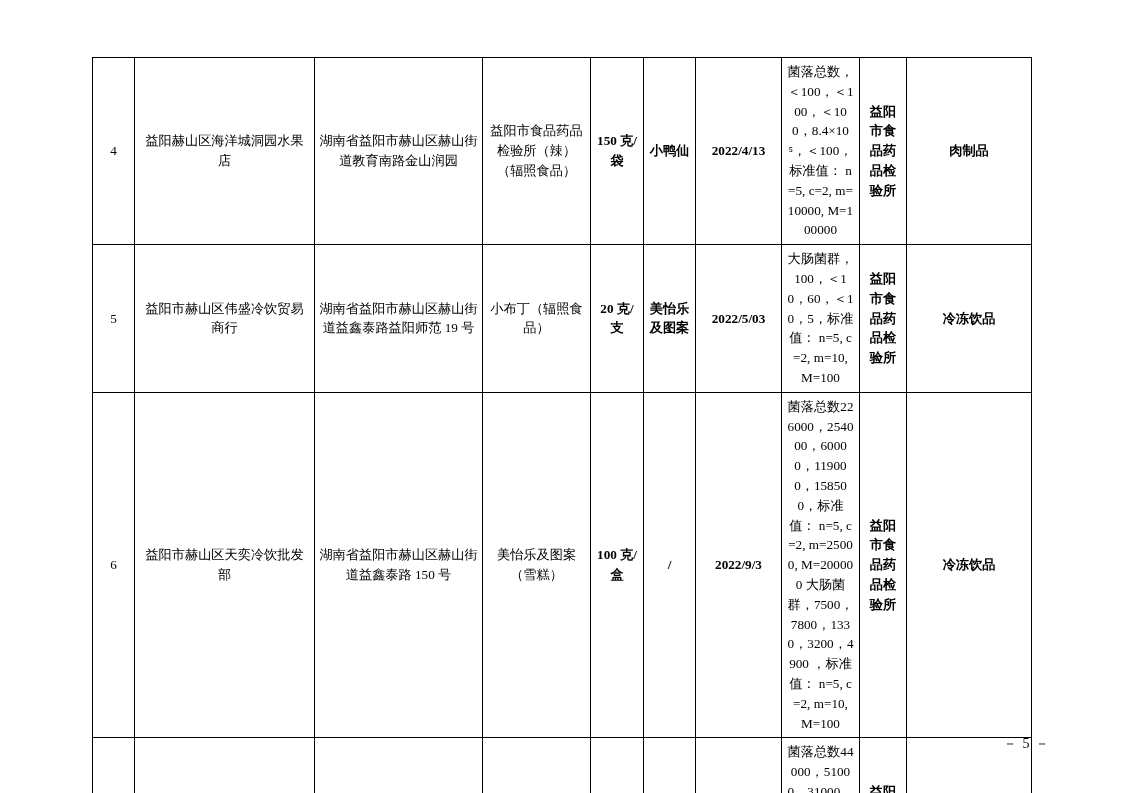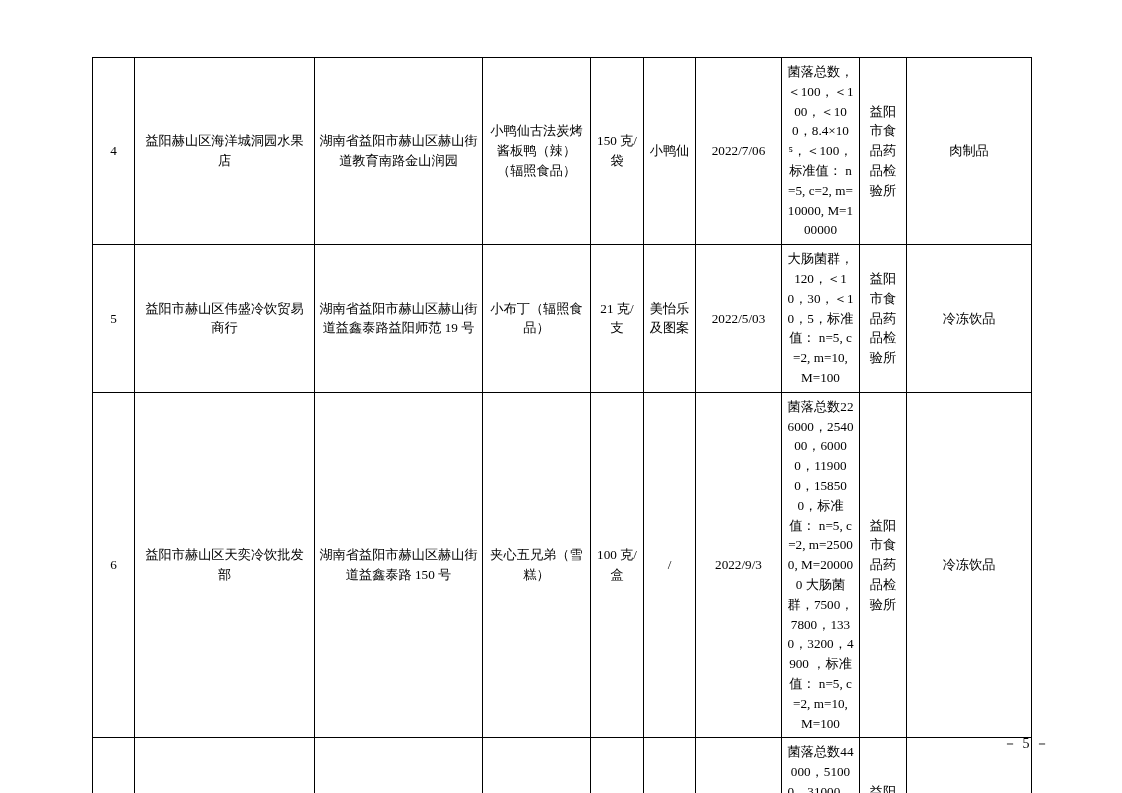--- a/index.html
+++ b/index.html
@@ -52,20 +52,21 @@
 
   td.idx { font-size: 13.5px; }
   td.detect {
     font-size: 12.6px;
     line-height: 1.55;
     padding: 6px 5px;
     font-family: Liberation Serif, serif;
   }
   td.small {
     font-size: 13px;
+    font-weight: bold;
   }
   .pagenum {
     position: absolute;
     right: 72px;
     top: 735px;
     font-size: 14px;
     letter-spacing: 1px;
     font-family: "Liberation Serif", "DejaVu Serif", serif;
   }
 </style>
@@ -84,47 +85,47 @@
       <col class="c5">
         <col class="c6">
         <col class="c7">
         <col class="c8">
     </colgroup>
     <tbody>
       <tr>
         <td class="idx">4</td>
         <td>益阳赫山区海洋城洞园水果店</td>
         <td>湖南省益阳市赫山区赫山街道教育南路金山润园</td>
-        <td>小鸭仙古法炭烤酱板鸭（辣）（辐照食品）</td>
+        <td>益阳市食品药品检验所（辣）（辐照食品）</td>
         <td class="small">150 克/袋</td>
         <td class="small">小鸭仙</td>
-        <td class="small">2022/7/06</td>
+        <td class="small">2022/4/13</td>
         <td class="detect">菌落总数，＜100，＜100，＜100，8.4×10⁵，＜100，标准值：
 n=5, c=2, m=10000, M=100000</td>
         <td class="small">益阳市食品药品检验所</td>
         <td class="small">肉制品</td>
       </tr>
       <tr>
         <td class="idx">5</td>
         <td>益阳市赫山区伟盛冷饮贸易商行</td>
         <td>湖南省益阳市赫山区赫山街道益鑫泰路益阳师范 19 号</td>
         <td>小布丁（辐照食品）</td>
-        <td class="small">21 克/支</td>
+        <td class="small">20 克/支</td>
         <td class="small">美怡乐及图案</td>
         <td class="small">2022/5/03</td>
-        <td class="detect">大肠菌群，120，＜10，30，＜10，5，标准值：
+        <td class="detect">大肠菌群，100，＜10，60，＜10，5，标准值：
 n=5, c=2, m=10, M=100</td>
         <td class="small">益阳市食品药品检验所</td>
         <td class="small">冷冻饮品</td>
       </tr>
       <tr>
         <td class="idx">6</td>
         <td>益阳市赫山区天奕冷饮批发部</td>
         <td>湖南省益阳市赫山区赫山街道益鑫泰路 150 号</td>
-        <td>夹心五兄弟（雪糕）</td>
+        <td>美怡乐及图案（雪糕）</td>
         <td class="small">100 克/盒</td>
         <td class="small">/</td>
         <td class="small">2022/9/3</td>
         <td class="detect">菌落总数226000，254000，60000，119000，158500，标准值：
 n=5, c=2, m=25000, M=200000
 大肠菌群，7500，7800，1330，3200，4900
 ，标准值：
 n=5, c=2, m=10, M=100</td>
         <td class="small">益阳市食品药品检验所</td>
         <td class="small">冷冻饮品</td>

